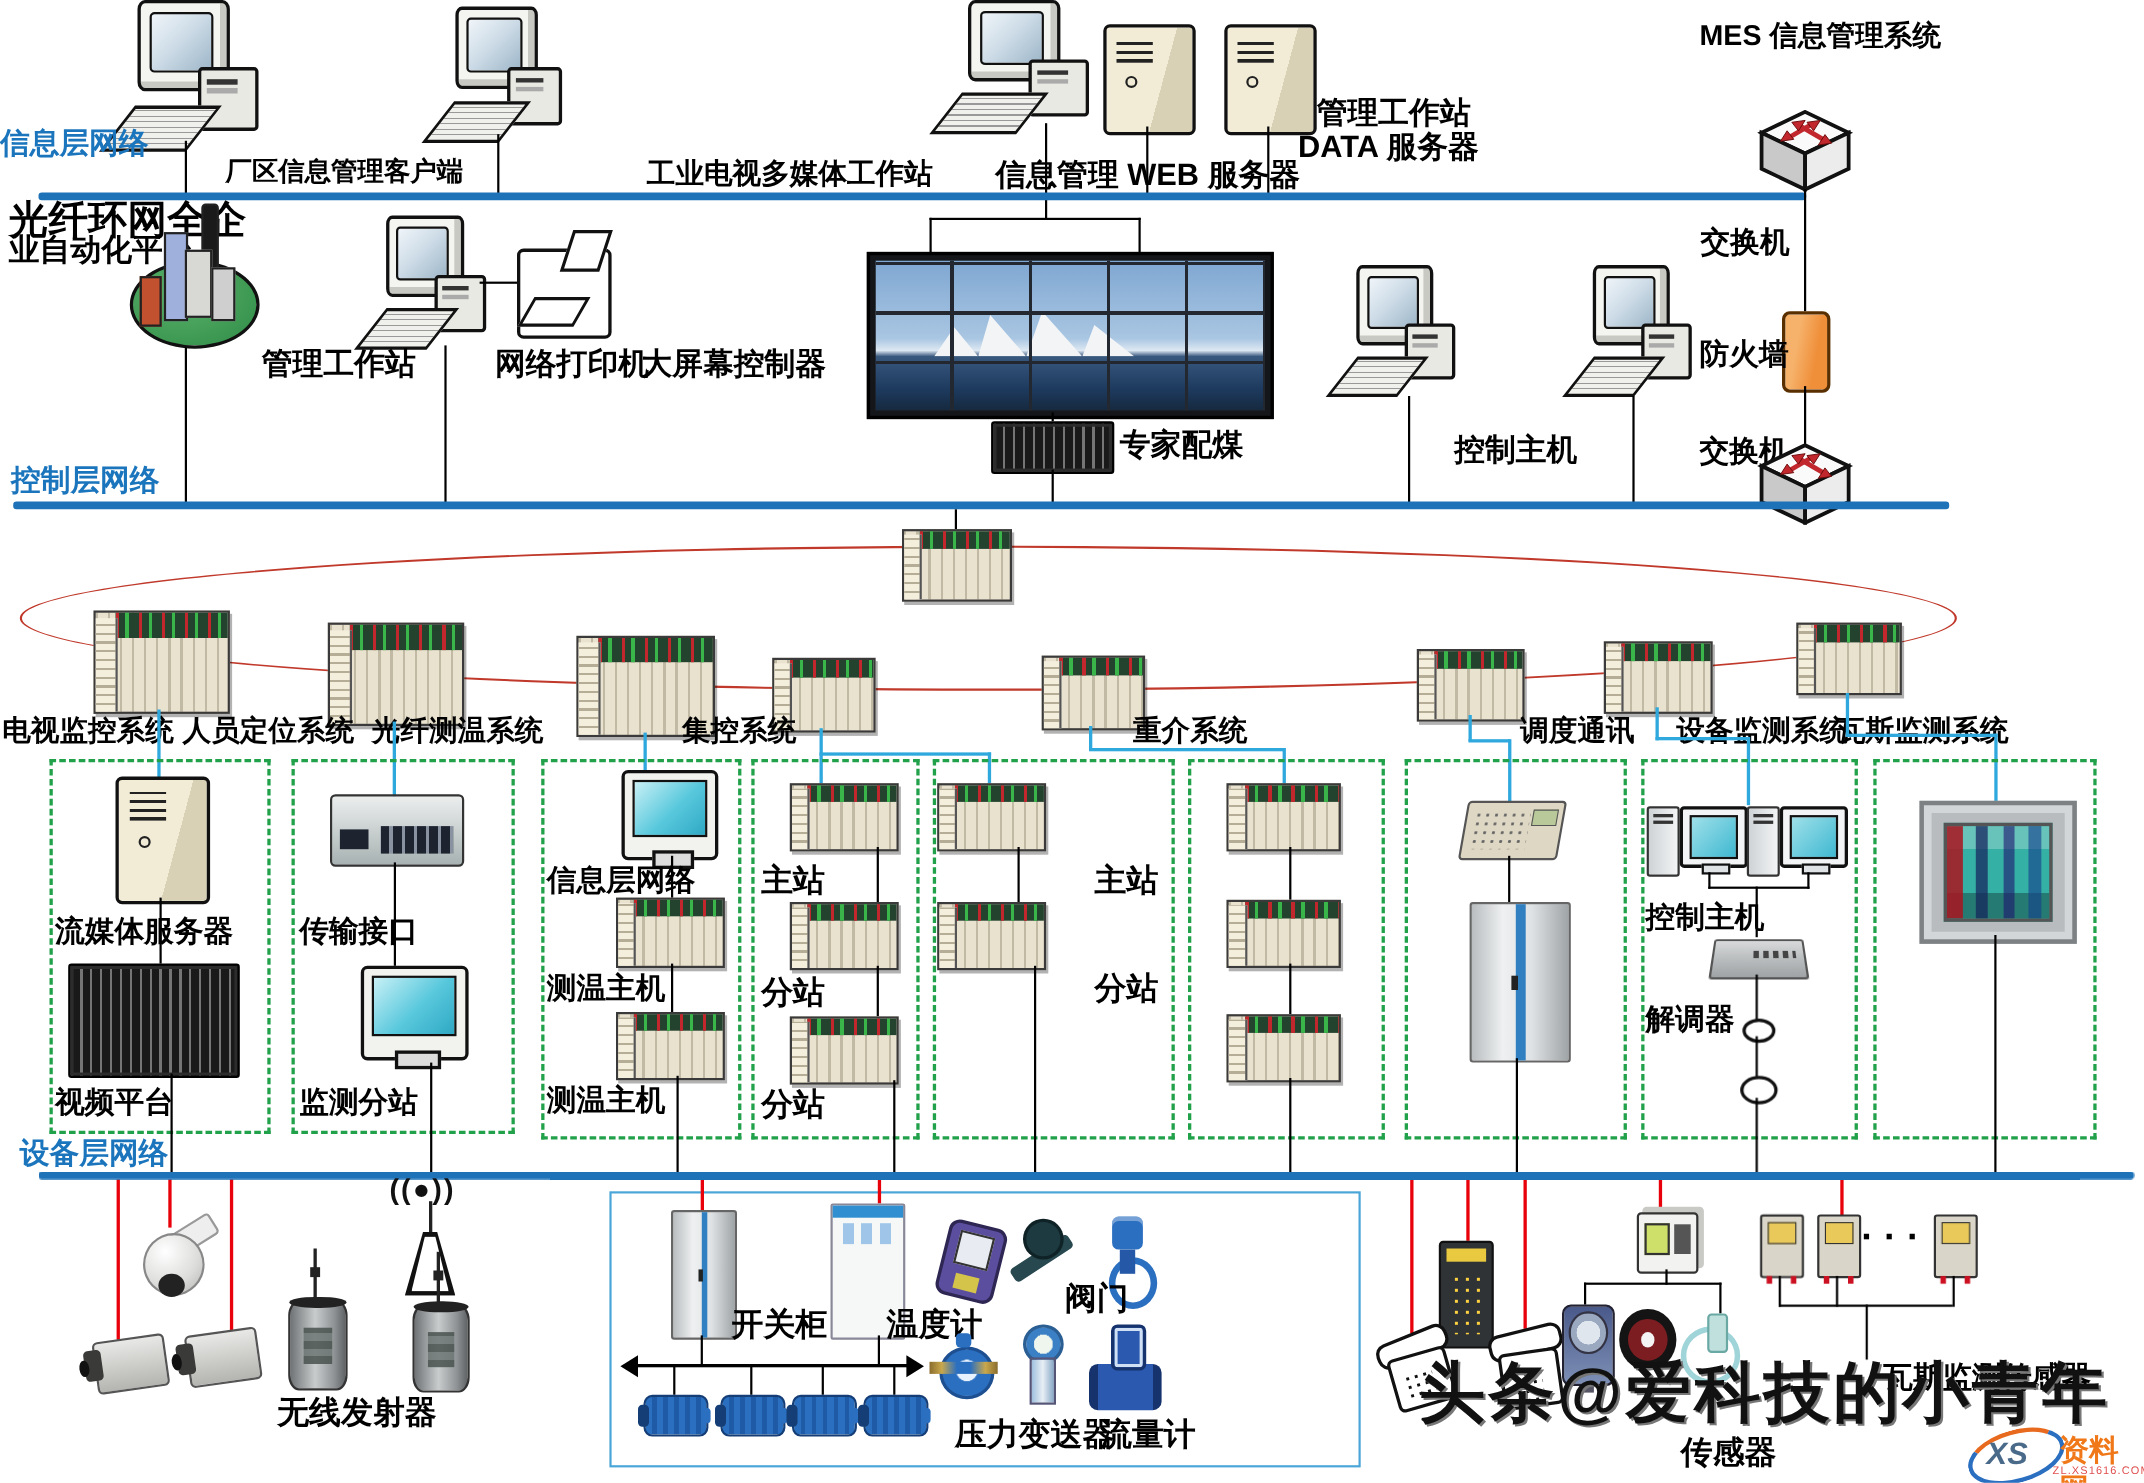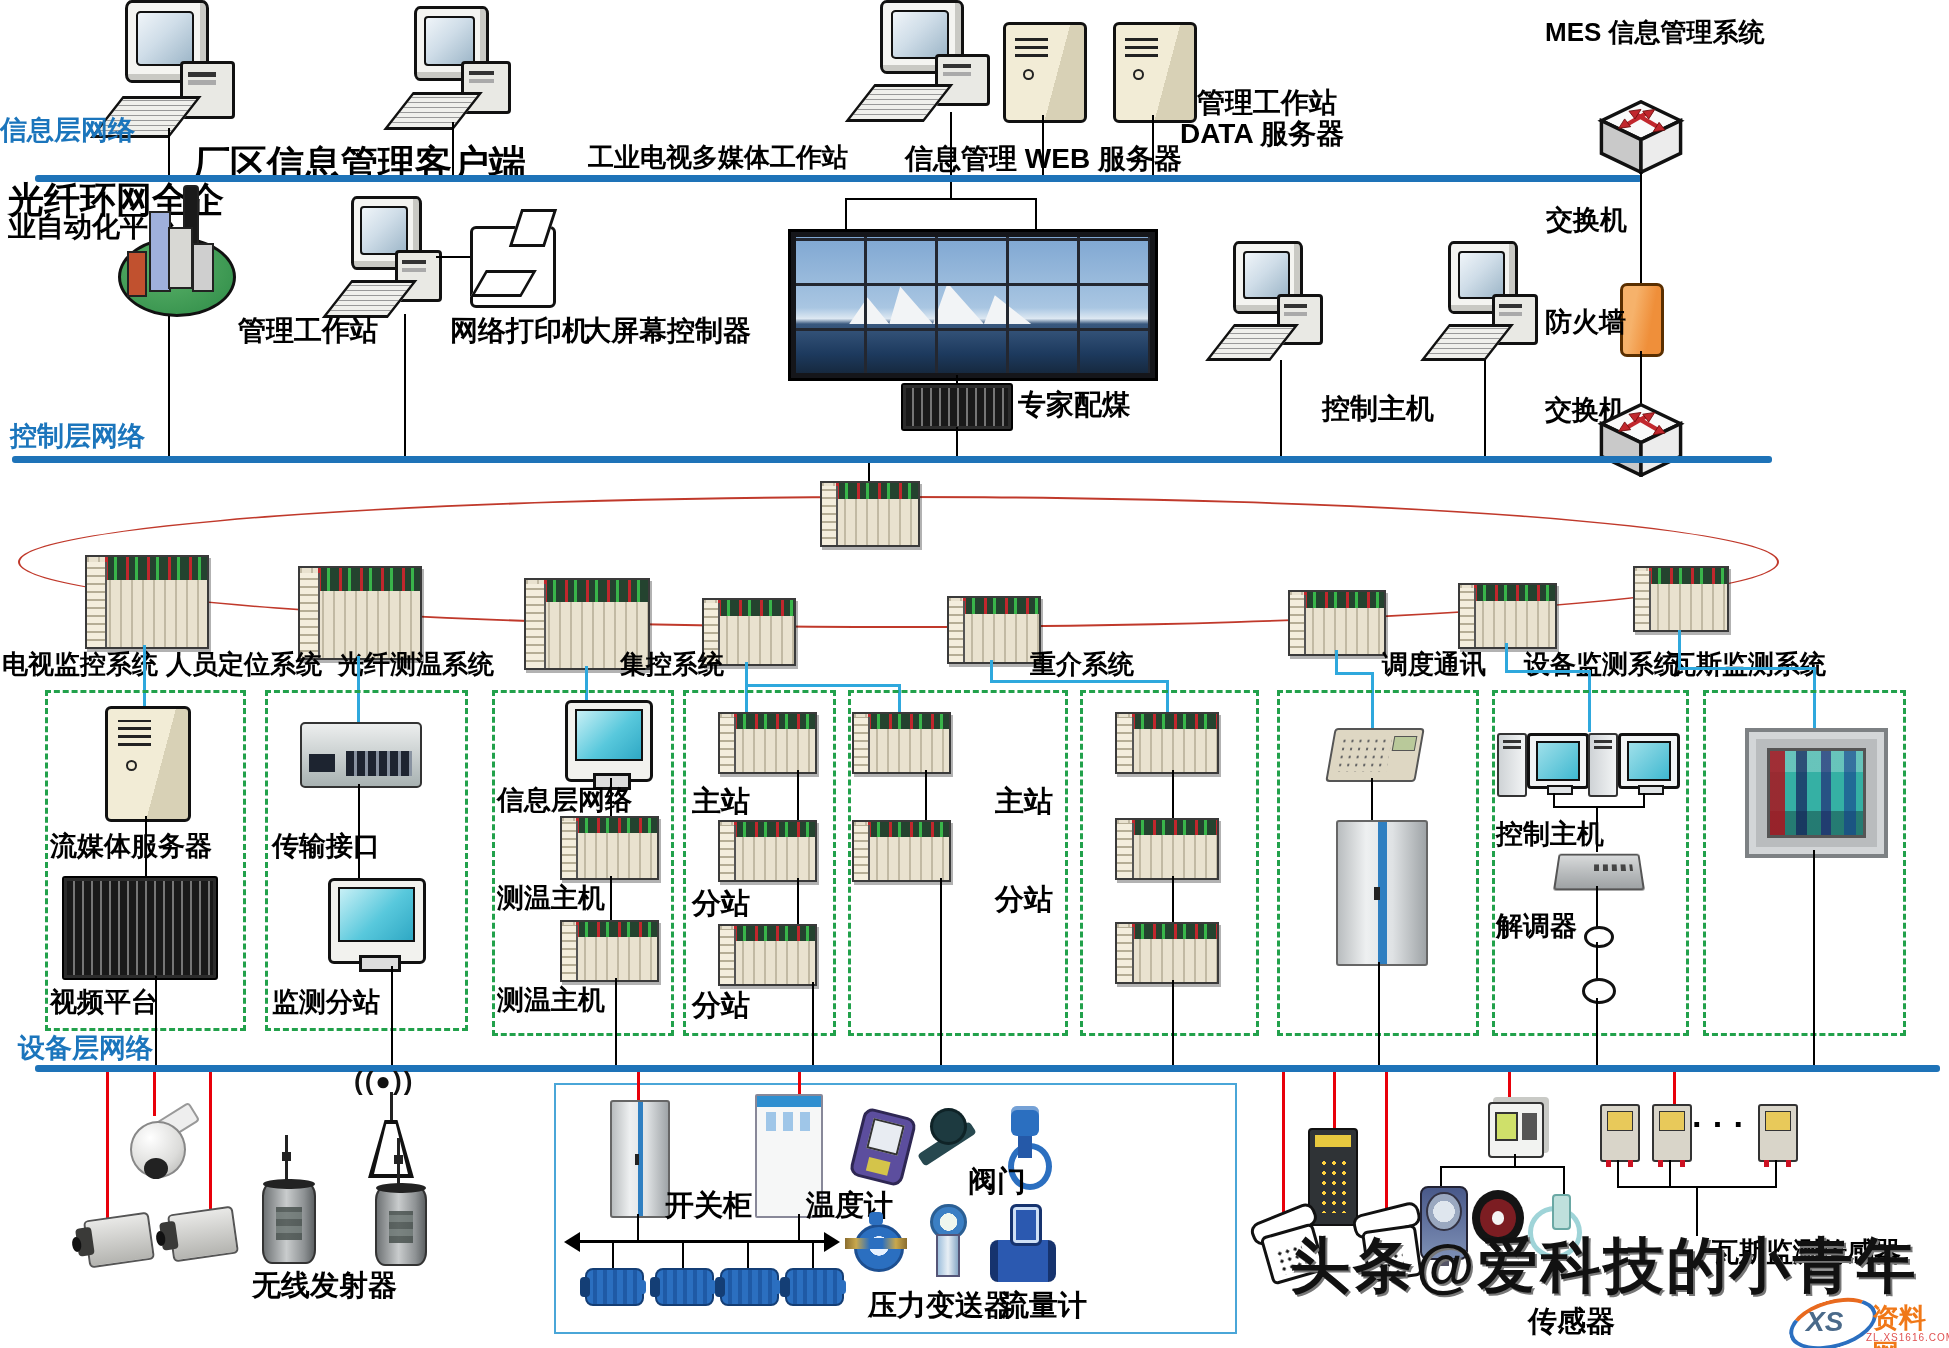--- a/index.html
+++ b/index.html
@@ -182,21 +182,21 @@
   <div class="v" style="left:950px;top:112px;height:88px"></div>
   <div class="h" style="left:845px;top:198px;width:192px"></div>
   <div class="v" style="left:845px;top:198px;height:35px"></div>
   <div class="v" style="left:1035px;top:198px;height:35px"></div>
   <div class="tower" style="left:1003px;top:22px;width:78px;height:95px"></div>
   <div class="v" style="left:1042px;top:115px;height:61px"></div>
   <div class="tower" style="left:1113px;top:22px;width:78px;height:95px"></div>
   <div class="v" style="left:1152px;top:115px;height:61px"></div>
 
   <div class="lbl blue" style="left:0;top:116px">信息层网络</div>
-  <div class="lbl" style="left:193px;top:144px;font-size:37px">厂区信息管理客户端</div>
+  <div class="lbl" style="left:205px;top:144px;font-size:24px">厂区信息管理客户端</div>
   <div class="lbl" style="left:588px;top:143px;font-size:26px">工业电视多媒体工作站</div>
   <div class="lbl" style="left:905px;top:144px;font-size:28px">信息管理 WEB 服务器</div>
   <div class="lbl" style="left:1197px;top:88px;font-size:28px">管理工作站</div>
   <div class="lbl" style="left:1180px;top:119px;font-size:28px">DATA 服务器</div>
   <div class="lbl" style="left:1545px;top:18px;font-size:26px">MES 信息管理系统</div>
 
   <div class="bus" style="left:35px;top:175px;width:1607px"></div>
 
   <svg class="sw" style="left:1597px;top:100px" width="88" height="74" viewBox="0 0 100 86">
     <polygon points="50,2 96,24 50,46 4,24" fill="#fafafa" stroke="#111" stroke-width="4"></polygon>

